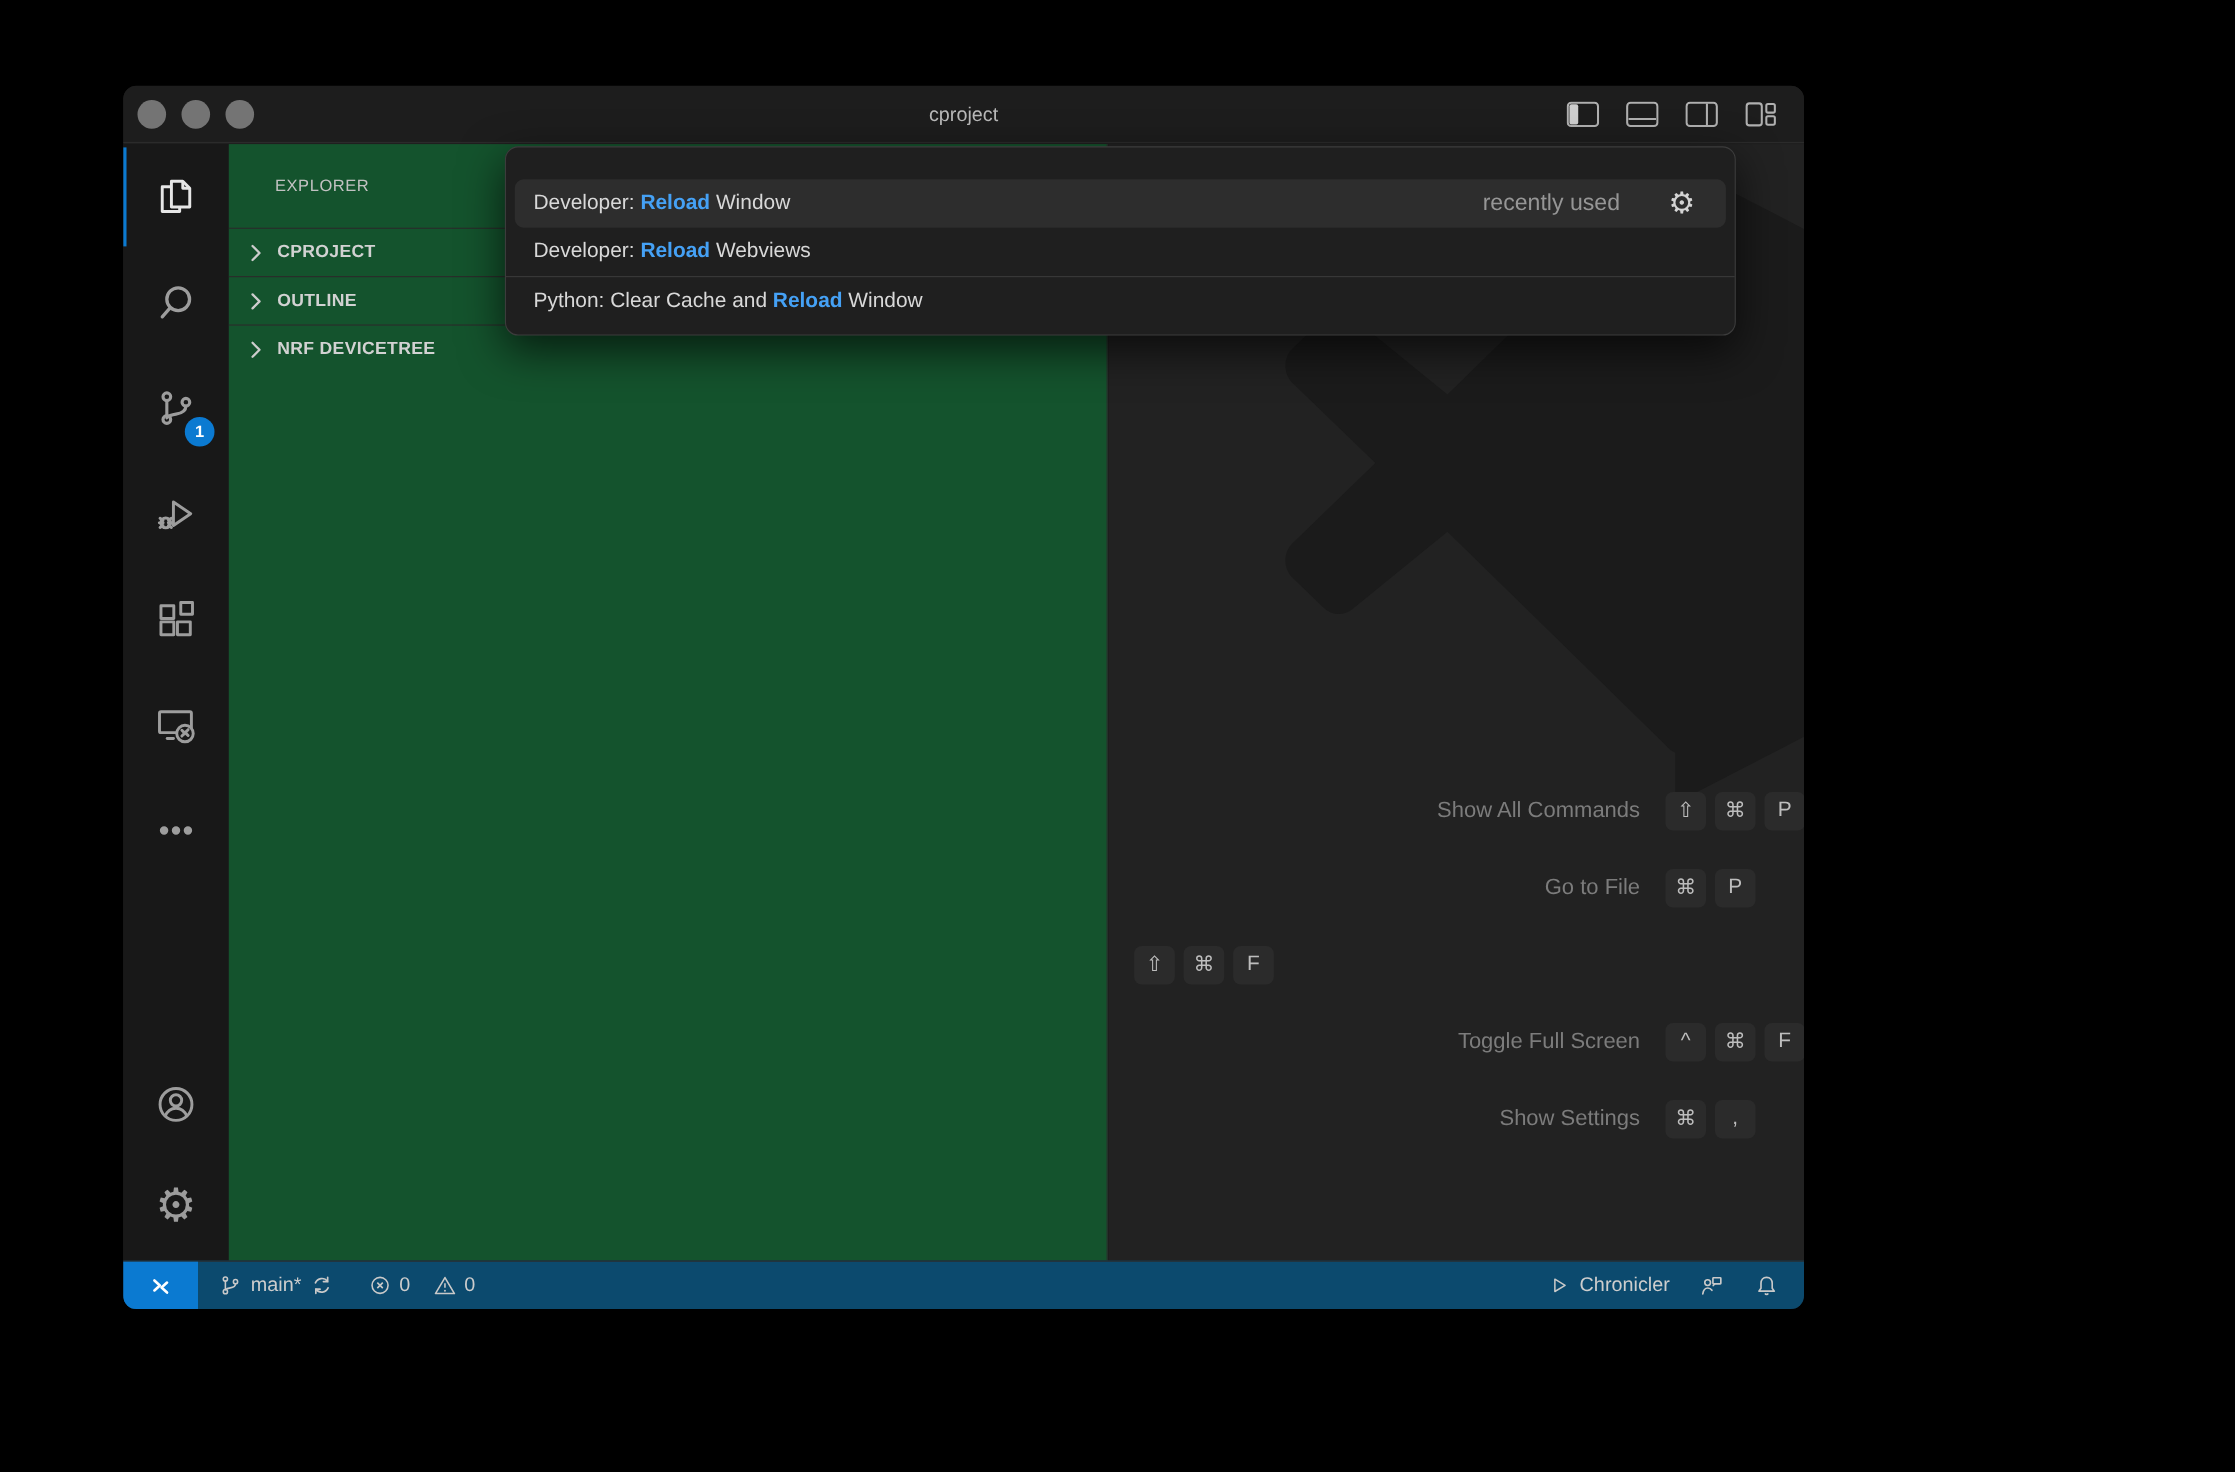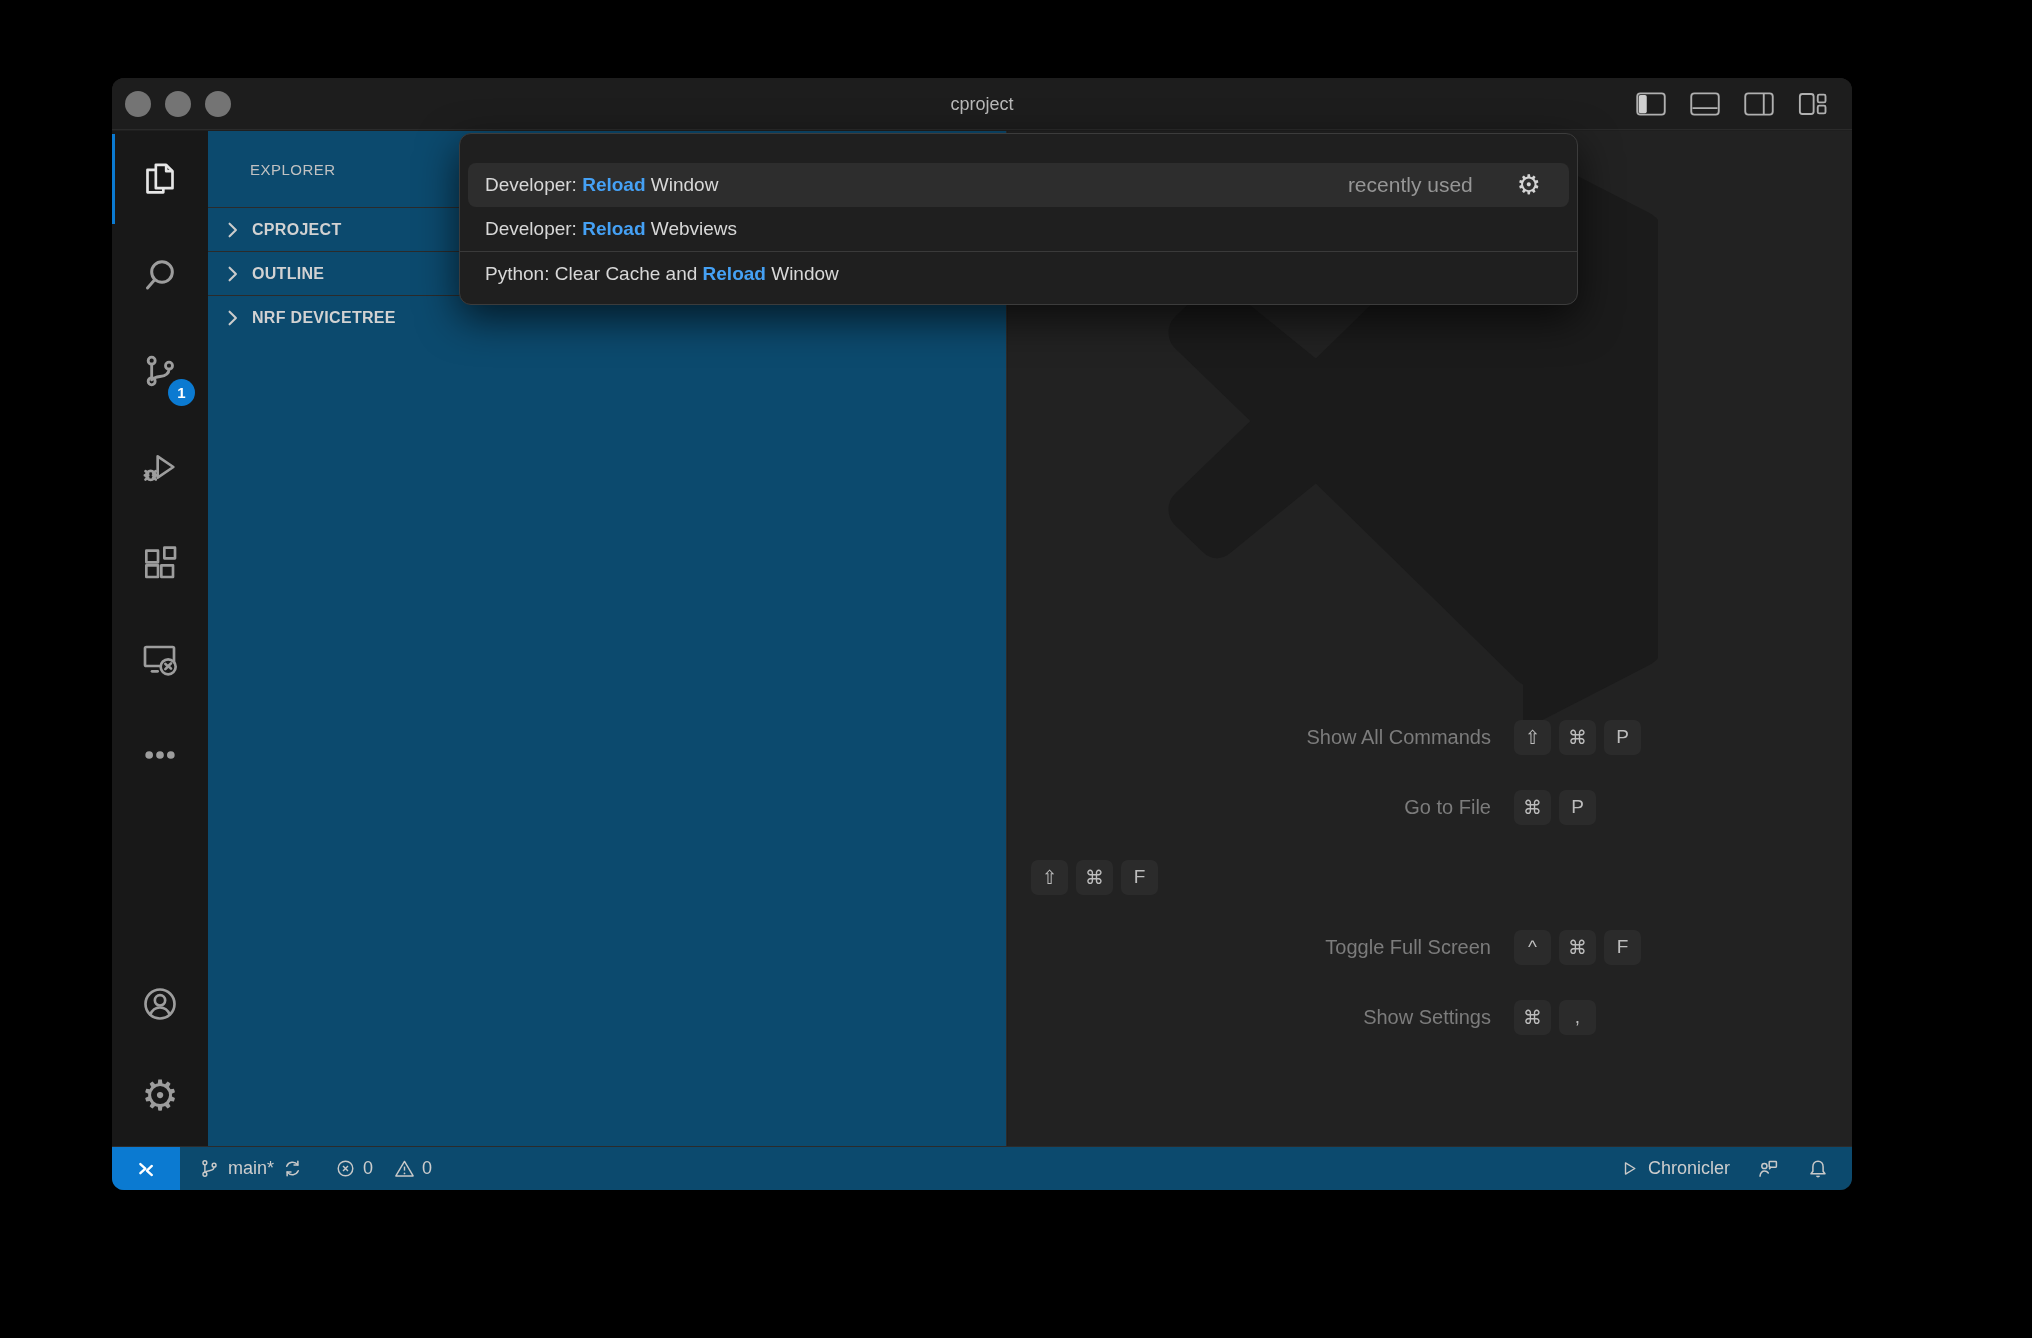--- a/index.html
+++ b/index.html
@@ -1,20 +1,20 @@
 <!DOCTYPE html>
 <html><head>
 <meta charset="utf-8">
 <style>
   html,body{margin:0;padding:0;background:#000;}
   *{box-sizing:border-box;}
   body{font-family:"Liberation Sans","DejaVu Sans",sans-serif;-webkit-font-smoothing:antialiased;}
   .canvas{position:relative;width:2032px;height:1338px;background:#000;overflow:hidden;}
 
-  .window{position:absolute;left:112px;top:78px;width:1740px;height:1112px;background:#1f1f1f;
+  .window{position:absolute;left:112px;top:78px;width:1528px;height:1112px;background:#1f1f1f;
           border-radius:12px;overflow:hidden;box-shadow:0 20px 60px rgba(0,0,0,.7);}
 
   
   .titlebar{position:absolute;left:0;top:0;right:0;height:52px;background:#1d1d1d;border-bottom:1px solid #2b2b2b;}
   .traffic{position:absolute;left:13px;top:13px;display:flex;gap:14px;}
   .tl-dot{width:26px;height:26px;border-radius:50%;background:#747474;}
   .win-title{position:absolute;left:0;right:0;top:0;height:52px;line-height:52px;text-align:center;
              color:#b9b9b9;font-size:18px;pointer-events:none;}
   .layout-controls{position:absolute;right:24px;top:0;height:52px;display:flex;align-items:center;gap:24px;}
   .tb-icon{width:30px;height:24px;display:inline-flex;}
@@ -29,21 +29,21 @@
   .ab-bottom .ab-item{height:92px;}
   .ab-item .ab-ic{width:40px;height:40px;display:inline-flex;}
   .ab-item svg{width:40px;height:40px;stroke:#9d9d9d;}
   .ab-item.active svg{stroke:#e6e6e6;}
   .ab-item.active::before{content:"";position:absolute;left:0;top:3px;bottom:3px;width:3px;background:#0b7ad1;}
   .ab-badge{position:absolute;right:13px;bottom:13px;width:27px;height:27px;border-radius:50%;background:#0b7ad1;
             color:#fff;font-size:15px;font-weight:bold;display:flex;align-items:center;justify-content:center;}
   .gear-glyph{font-size:42px;color:#9c9c9c;line-height:1;}
 
   
-  .sidebar{position:absolute;left:96px;top:53px;bottom:44px;width:799px;background:#0c4a6e;border-right:1px solid #2b2b2b;}
+  .sidebar{position:absolute;left:96px;top:53px;bottom:44px;width:799px;background:#14532d;border-right:1px solid #2b2b2b;}
   .sb-header{height:76px;display:flex;align-items:center;padding-left:42px;color:#c2c2c2;font-size:15px;letter-spacing:.5px;}
   .section{height:44px;display:flex;align-items:center;border-top:1px solid #2b2b2b;padding-left:14px;color:#d2d2d2;}
   .section .chev{width:22px;height:22px;display:inline-flex;margin-right:8px;}
   .section .chev svg{width:22px;height:22px;stroke:#cccccc;}
   .section .sec-label{font-weight:bold;font-size:16px;letter-spacing:.3px;}
 
   
   .editor{position:absolute;left:896px;top:53px;bottom:44px;right:0;background:#222222;overflow:hidden;}
   .watermark-logo{position:absolute;left:90px;top:8px;width:560px;height:600px;}
   .watermark-logo path{fill:#1b1b1b;}

